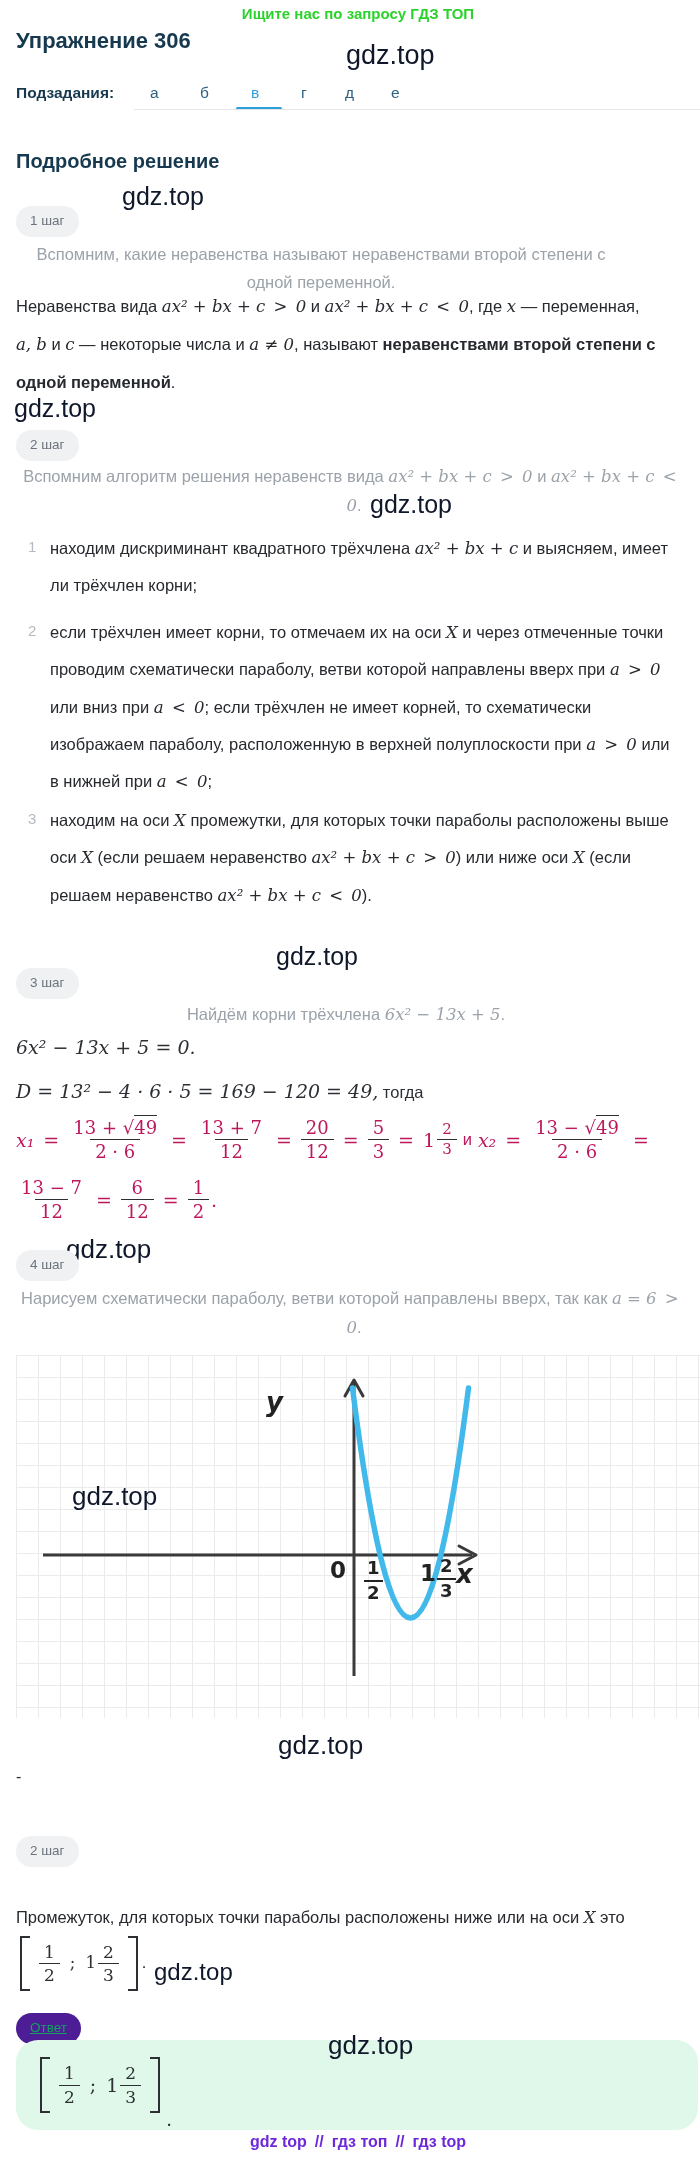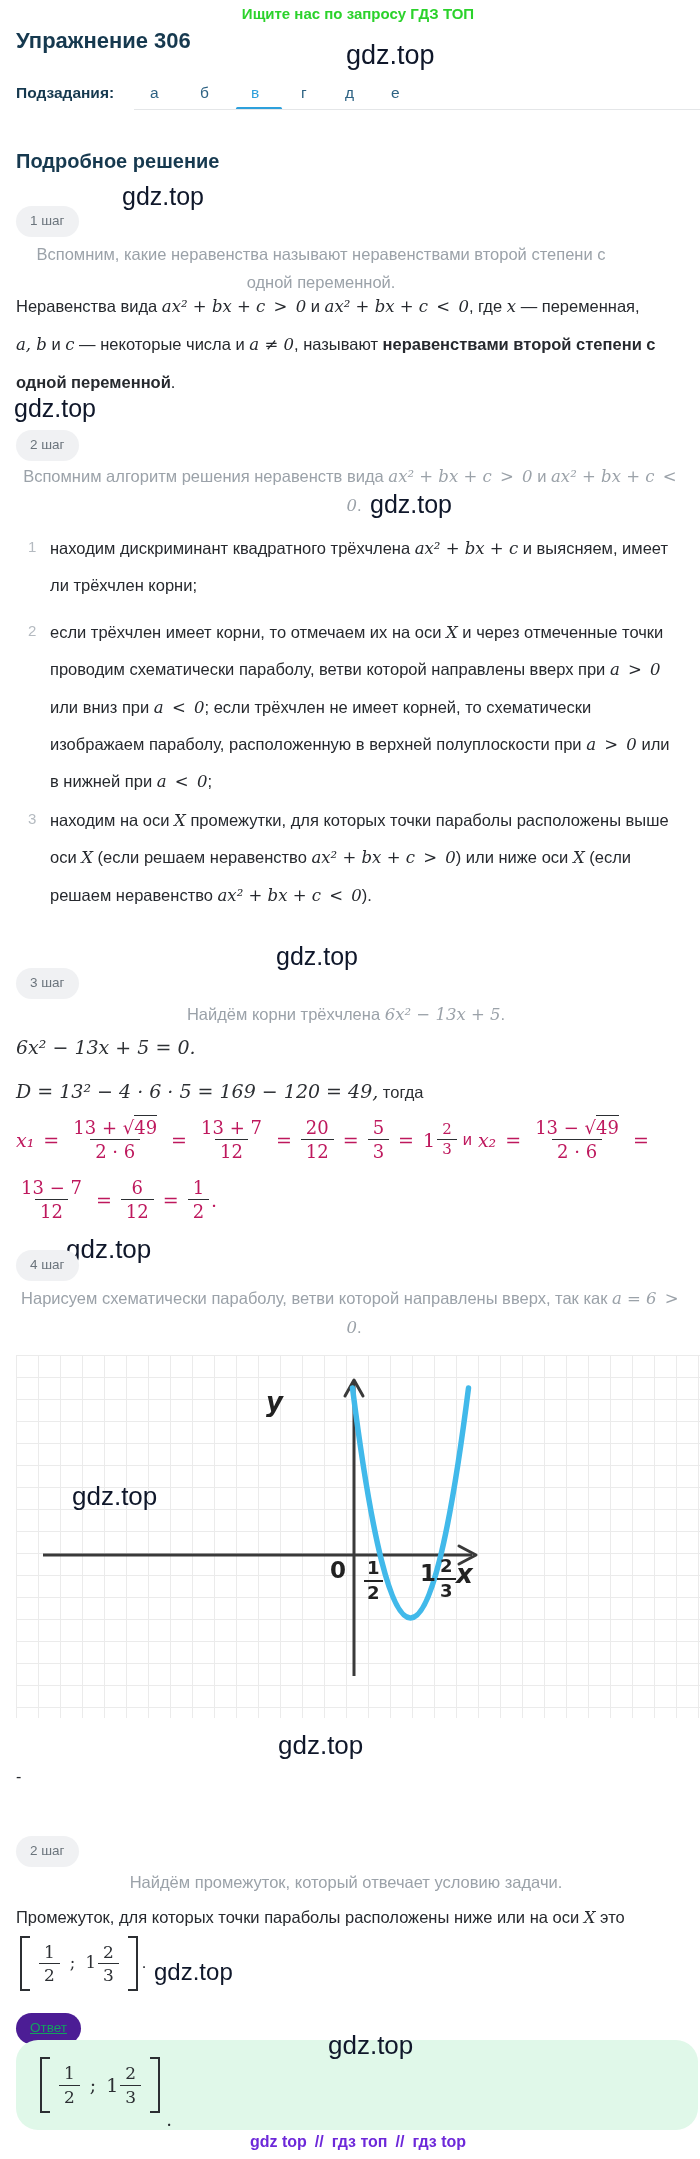--- a/index.html
+++ b/index.html
@@ -216,21 +216,20 @@
           <span class="gden">3</span>
         </span>
     </div>
     <div class="wm" style="left:64px;top:126px;font-size:26px;">gdz.top</div>
   </div>
 
   <div class="wm" style="left:270px;top:1730px;font-size:26px;">gdz.top</div>
   <div class="dashline">-</div>
 
   <div class="badge" style="top:1836px;">2 шаг</div>
-  <div class="gray-p" style="top:1868px;width:660px;">Найдём промежуток, который отвечает условию задачи.</div>
   <div class="dark-p" style="top:1900px;width:648px;line-height:2.1;">
     <span>Промежуток, для которых точки параболы расположены ниже или на оси </span><span class="m">X</span><span> это </span><span class="interval">
         <span class="ibr l"></span>
         <span class="ivals">
           <span class="frac">
             <span class="num">1</span>
             <span class="den">2</span>
           </span>
           <span>;</span>
           <span class="mixed">

